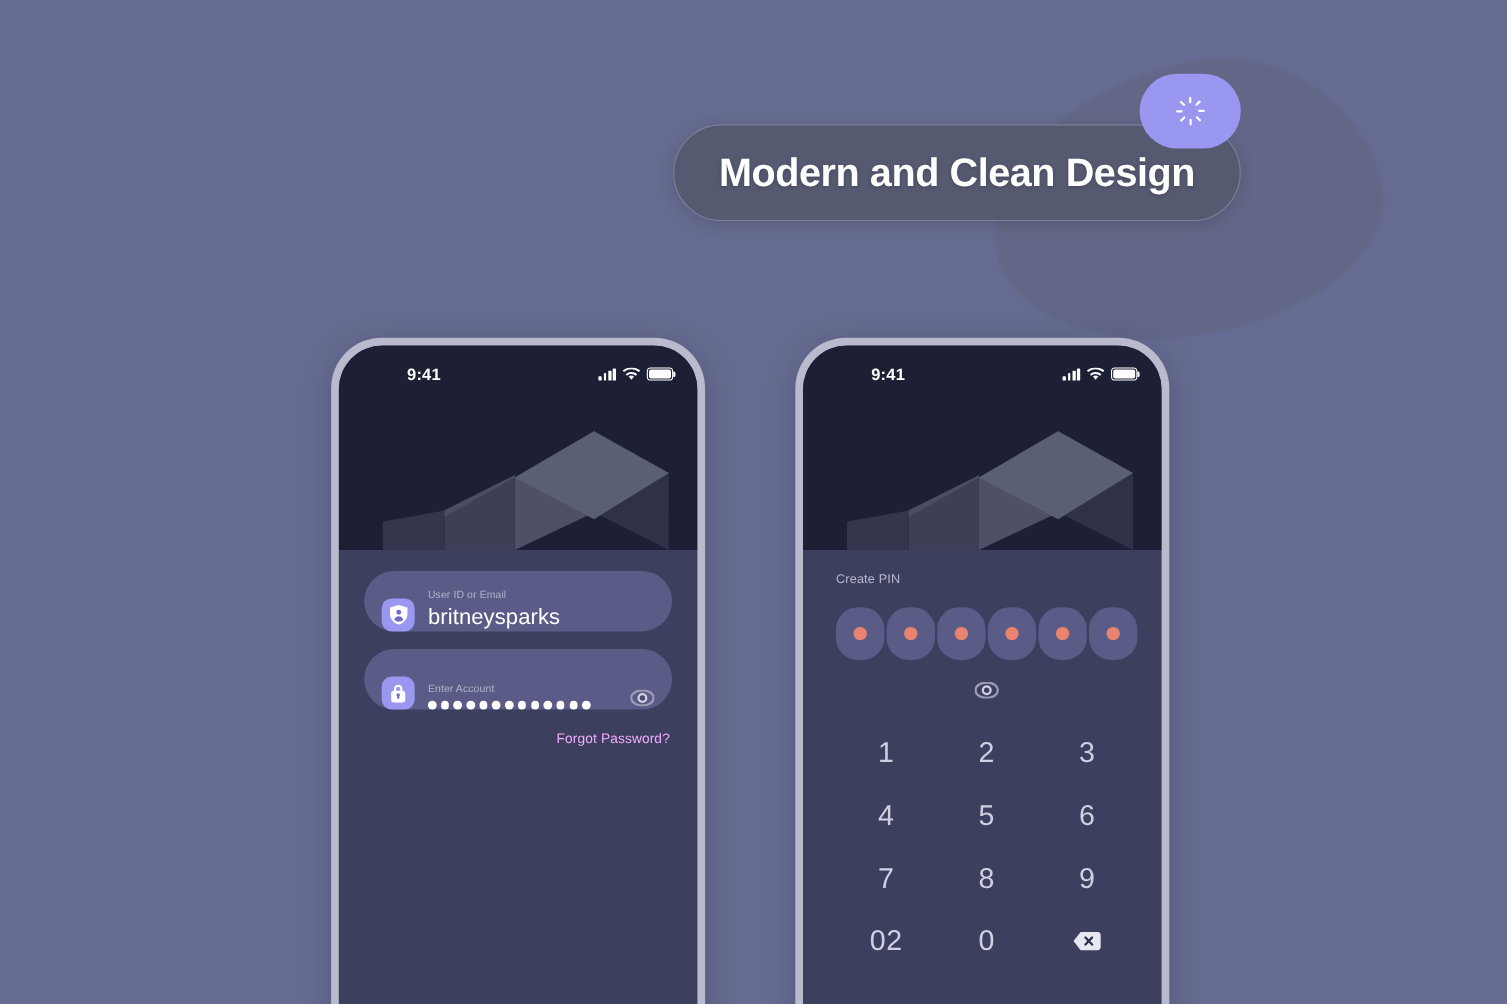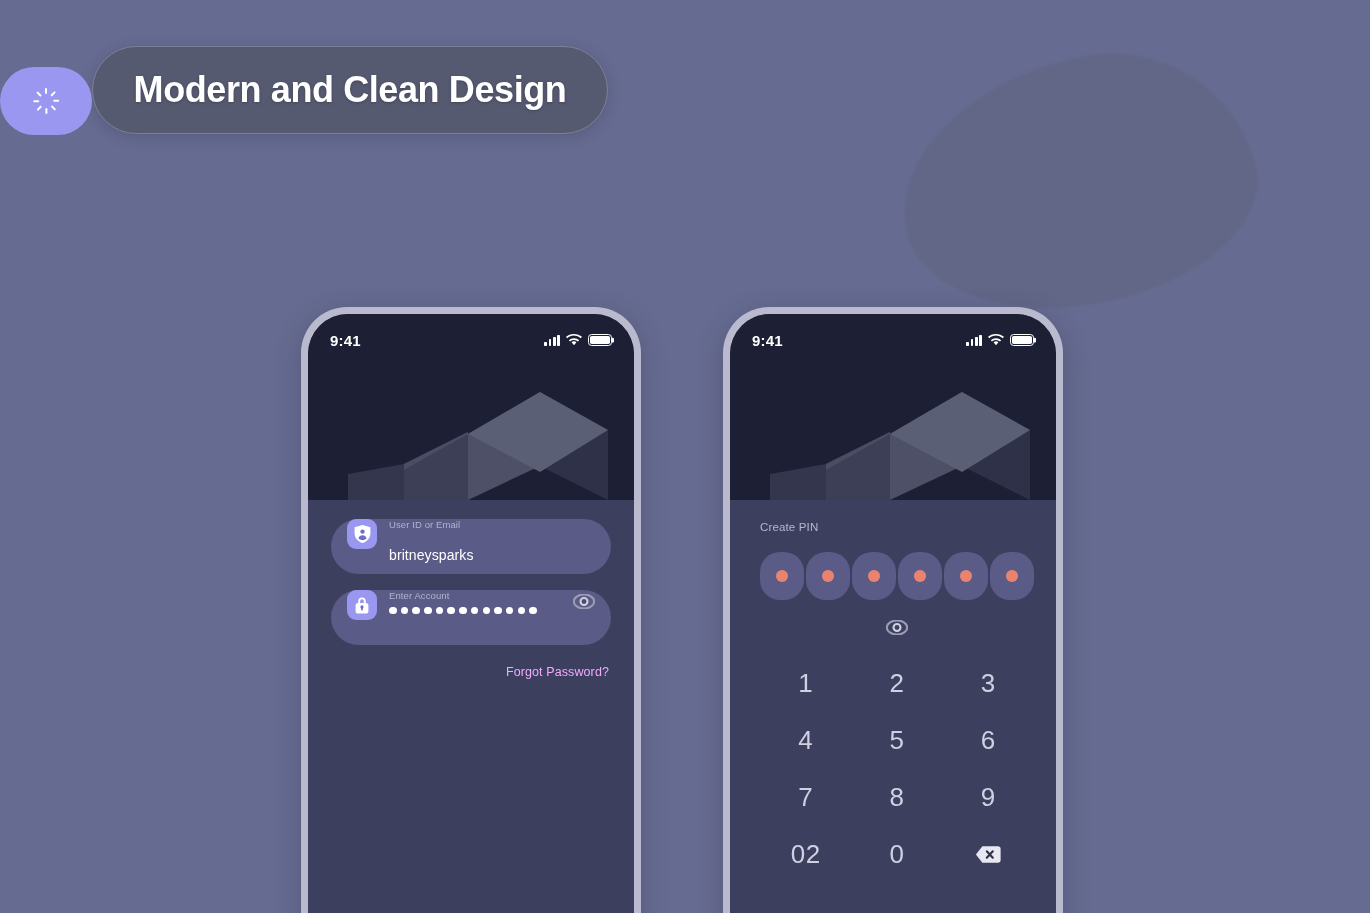--- a/index.html
+++ b/index.html
@@ -29,22 +29,22 @@
     opacity:.72;
     filter:blur(1px);
   }
 
   
   .banner-wrap {
     position:absolute;
     left:0; top:67px;
     width:1128px;
     display:flex;
-    flex-direction:row;
-    align-items:center;
+    flex-direction:column;
+    align-items:flex-end;
   }
   .banner-badge {
     width:92px; height:68px;
     background:#9a97f0;
     border-radius:34px;
     display:flex; align-items:center; justify-content:center;
     position:relative;
     z-index:3;
   }
   .spinner { position:relative; width:26px; height:26px; }
@@ -111,20 +111,21 @@
     height:52px;
     padding:0 22px;
     display:flex; align-items:center;
     justify-content:space-between;
   }
   .clock {
     color:#ffffff;
     font-size:15px;
     font-weight:bold;
     letter-spacing:.2px;
+    margin-left:40px;
   }
   .status-icons { display:flex; align-items:center; gap:6px; }
 
   .bars { display:flex; align-items:flex-end; gap:1.7px; height:11px; }
   .bars i { width:2.7px; background:#ffffff; border-radius:.8px; }
   .bars i:nth-child(1){ height:4px; }
   .bars i:nth-child(2){ height:6.3px; }
   .bars i:nth-child(3){ height:8.6px; }
   .bars i:nth-child(4){ height:11px; }
 
@@ -159,21 +160,21 @@
     line-height:1.23;
     letter-spacing:-.3px;
     text-shadow:0 1px 4px rgba(14,16,28,.5);
   }
 
   
   .form-card {
     padding:19px 23px 0 23px;
   }
   .field {
-    display:flex; align-items:flex-start;
+    display:flex; align-items:flex-end;
     height:55px;
     background:#5a5b86;
     border-radius:28px;
     padding:0 16px;
     margin-bottom:16px;
   }
   .field-icon {
     width:30px; height:30px;
     flex:0 0 30px;
     background:#9a97f0;
@@ -185,24 +186,24 @@
   .field-label {
     display:block;
     color:#b3b4cb;
     font-size:9.5px;
     line-height:1.25;
     letter-spacing:.1px;
   }
   .field-value {
     display:block;
     color:#ffffff;
-    font-size:14px;
+    font-size:20px;
     line-height:1.3;
     letter-spacing:.1px;
-    margin-top:15px;
+    margin-top:0;
     white-space:nowrap; overflow:hidden;
   }
   .dots-row { display:flex; align-items:center; gap:4.1px; margin-top:5px; }
   .dots-row i {
     width:7.6px; height:7.6px;
     background:#ffffff;
     border-radius:50%;
   }
   .eye-btn {
     flex:0 0 auto;

